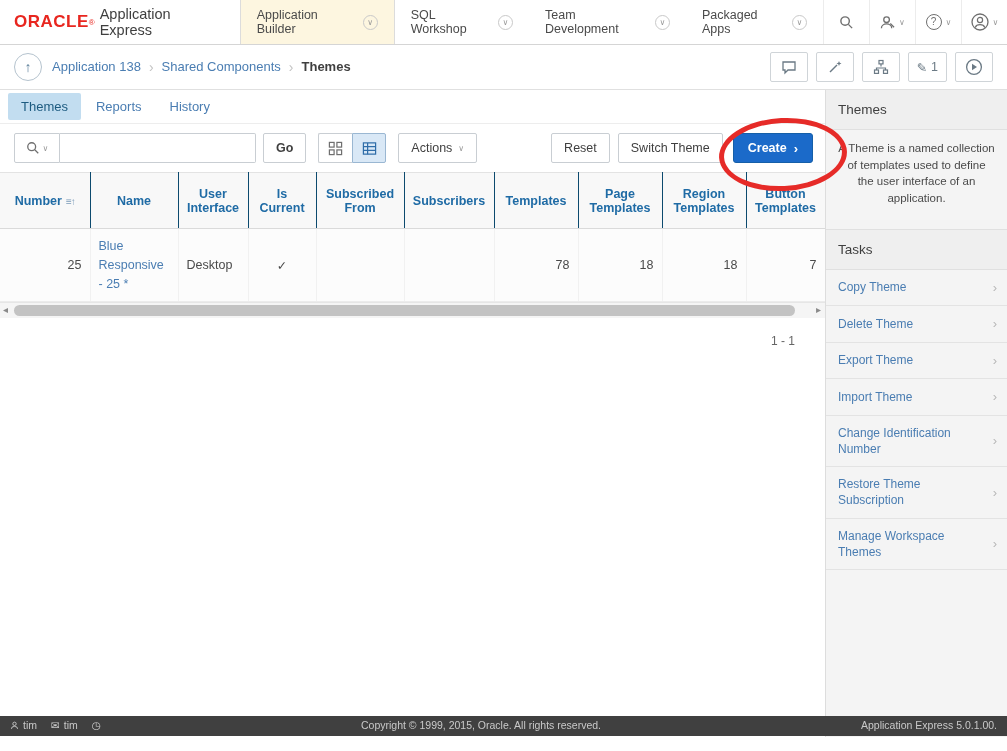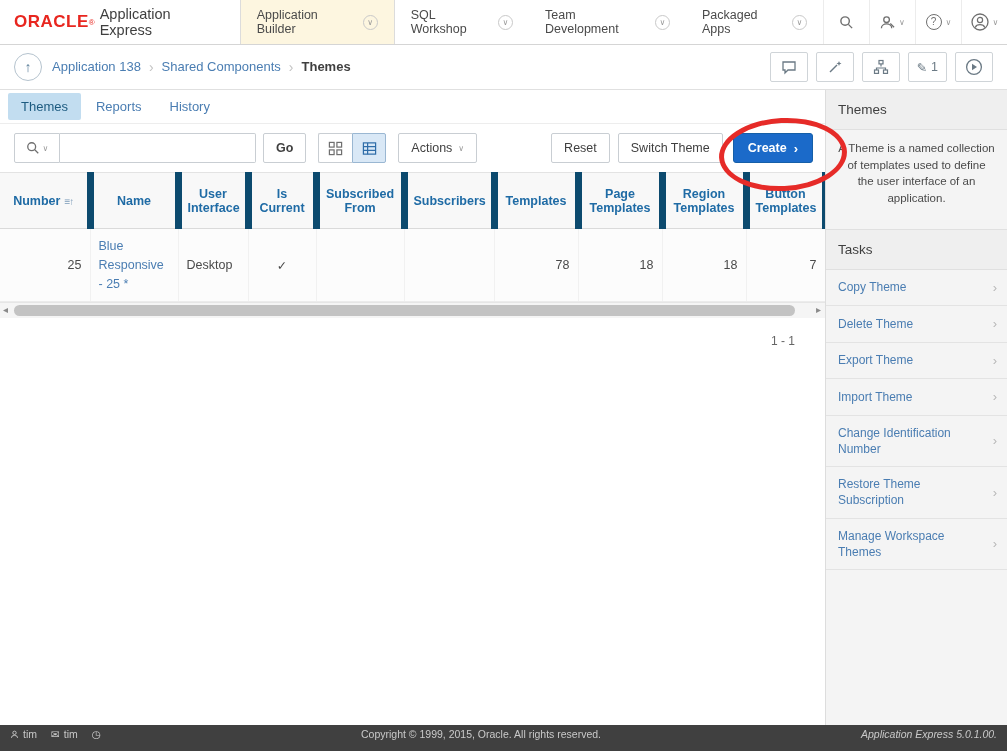--- a/index.html
+++ b/index.html
@@ -74,21 +74,21 @@
     border-radius: 2px; font-size: 12.5px; color: #3f3f3f; background: #fff; }
   .create-btn { height: 30px; margin-left: 10px; padding: 0 14px; border: 1px solid #155fa8;
     border-radius: 3px; background: #1b6ac9; color: #fff; font-size: 12.5px; font-weight: bold;
     display: flex; align-items: center; gap: 7px; }
   .create-chev { font-size: 13px; font-weight: bold; }
 
   
   table.report { border-collapse: collapse; table-layout: fixed; width: 825px; }
   table.report th { background: #f8f8f8; color: #1f6ba5; font-weight: bold; font-size: 12.5px;
     text-align: center; vertical-align: middle; height: 56px; padding: 6px;
-    border-top: 1px solid #e3e3e3; border-bottom: 1px solid #dadada; border-right: 7px solid #0c4a6e; cursor: pointer; }
+    border-top: 1px solid #e3e3e3; border-bottom: 1px solid #dadada; border-right: 1px solid #0c4a6e; cursor: pointer; }
   table.report td { font-size: 12.5px; height: 66px; vertical-align: middle; padding: 8px;
     background: #fcfcfc; border-bottom: 1px solid #ececec; border-right: 1px solid #f1f1f1; color: #4a4a4a; }
   .sort-icon { font-size: 10px; color: #7a9ab8; letter-spacing: -1px; margin-left: 4px; }
   td.num { text-align: right; padding-right: 14px; }
   td.count { text-align: right; padding-right: 14px; color: #3c72a5; }
   td.center { text-align: center; color: #5f6f7a; font-size: 13px; }
   .name-link { color: #4a7db2; line-height: 1.5; }
 
   
   .hscroll { position: relative; width: 825px; height: 16px; background: #f5f5f5; border-top: 1px solid #e6e6e6; }
@@ -105,27 +105,27 @@
   .side-section-title { padding: 12px; font-size: 13.5px; color: #3f3f3f; background: #efefef;
     border-bottom: 1px solid #e0e0e0; }
   .side-desc { padding: 10px 12px 16px; font-size: 11.5px; line-height: 1.45; color: #4a4a4a; text-align: center; }
   .tasks-title { border-top: 1px solid #e0e0e0; margin-top: 6px; }
   .task-item { display: flex; justify-content: space-between; align-items: center; gap: 19px;
     padding: 9px 10px 9px 12px; font-size: 12px; color: #4a7db2; border-bottom: 1px solid #e3e3e3;
     cursor: pointer; line-height: 1.35; }
   .task-chev { color: #b8b8b8; font-size: 13px; flex: 0 0 auto; }
 
   
-  .footer { position: absolute; left: 0; right: 0; bottom: 0; height: 26px; background: #404040;
+  .footer { position: absolute; left: 0; right: 0; bottom: 15px; height: 20px; background: #404040;
     color: #c9c9c9; font-size: 10.5px; overflow: hidden; display: flex; align-items: flex-start;
     padding: 3px 10px 0; white-space: nowrap; }
   .footer-left { display: flex; gap: 14px; align-items: center; }
   .footer-item { display: flex; gap: 4px; align-items: center; color: #c9c9c9; }
   .footer-center { flex: 1; text-align: center; }
-  .footer-right { text-align: right; font-style: italic; }
+  .footer-right { text-align: right; }
 
   
   .annotation-ellipse { position: absolute; left: 719px; top: 118px; width: 128px; height: 73px;
     border: 5px solid #e62b28; border-radius: 50%; transform: rotate(-3deg); z-index: 60; pointer-events: none; }
 </style>
 </head>
 <body>
 
 <header class="top-header">
   <div class="logo-area">

